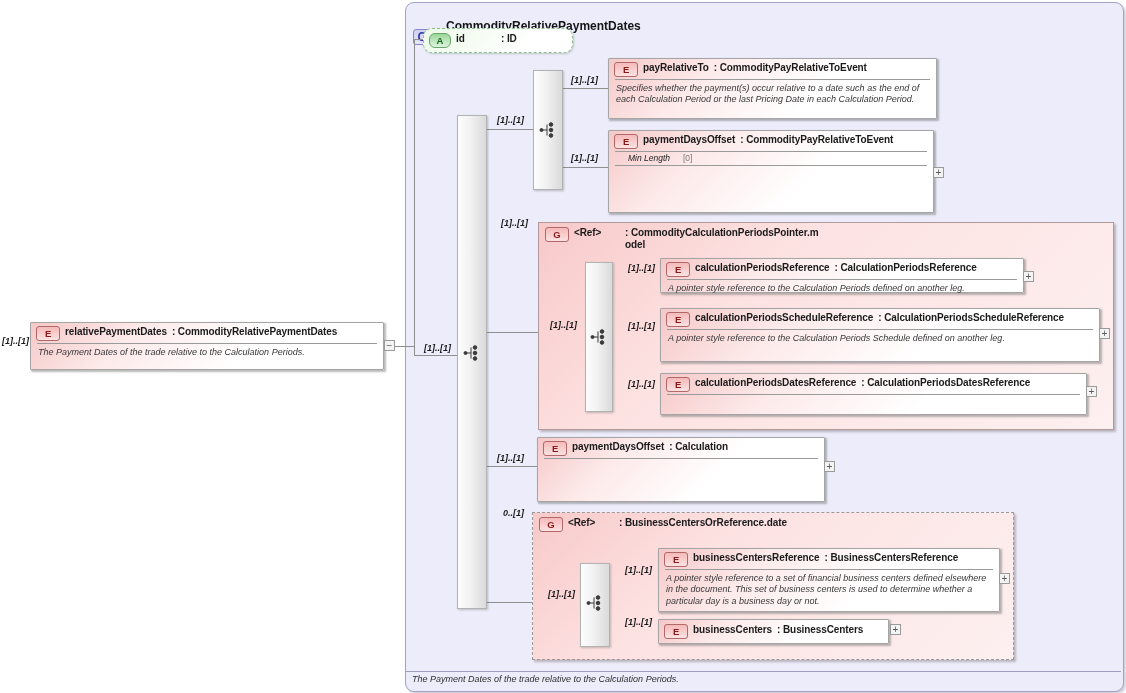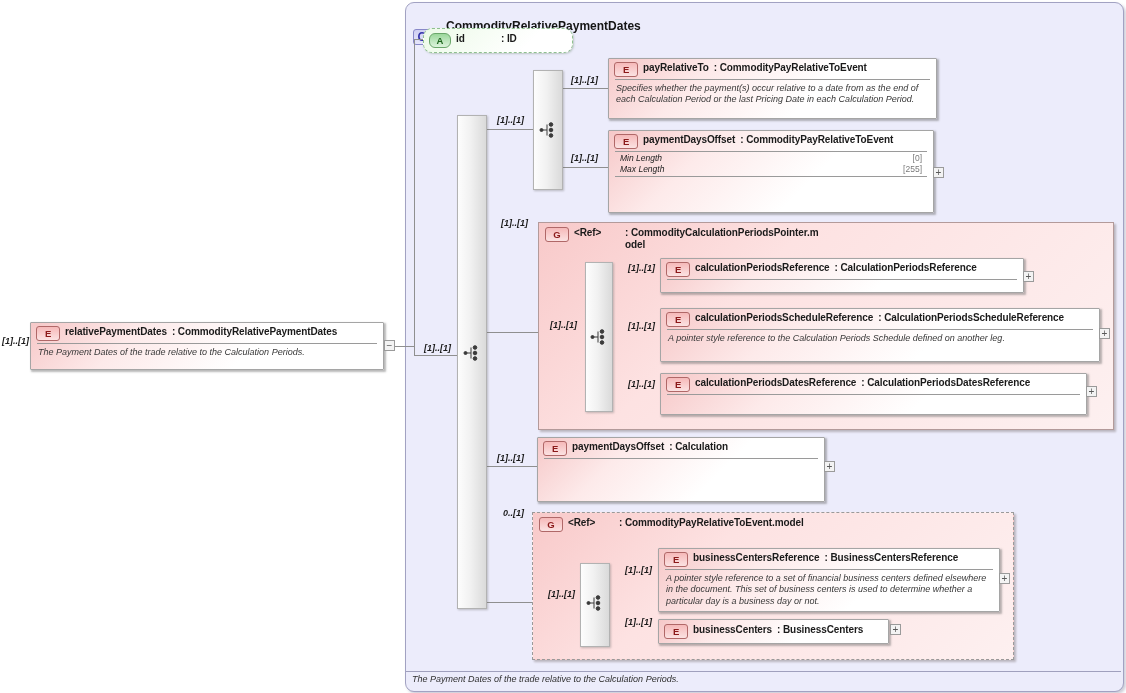--- a/index.html
+++ b/index.html
@@ -24,21 +24,21 @@
   .ebox{position:absolute;border:1px solid #a5a5a5;border-radius:1px;
         background:linear-gradient(135deg,#f6c8c8 0%,#fdeaea 28%,#ffffff 62%);
         box-shadow:1.5px 1.5px 2px rgba(100,100,100,.45);}
   .ehead{display:flex;align-items:flex-start;gap:5px;padding:3px 6px 1px 5px;
          font-weight:bold;font-size:10px;letter-spacing:-0.1px;color:#1a1a1a;line-height:1.2;}
   .ename{word-break:break-all;max-width:192px;}
   .etype{word-break:break-all;max-width:206px;}
   .gname{flex:none;width:46px;}
   .sep{height:1px;background:#9a9a9a;margin:1px 6px;}
   .desc{font-style:italic;font-size:9px;color:#383838;padding:2px 8px 3px 7px;line-height:1.25;}
-  .facet{display:flex;padding:0 11px;line-height:1.3;justify-content:space-between;}
+  .facet{display:flex;padding:0 19px;line-height:1.3;}
   .facet-label{font-style:italic;font-size:8.5px;color:#222;width:55px;}
   .facet-value{font-size:8.5px;color:#7a7a7a;}
 
   .group{position:absolute;border:1px solid #b39a9a;
          background:linear-gradient(135deg,#f8c9c9 0%,#fde2e2 35%,#fdf0f0 100%);
          box-shadow:1.5px 1.5px 2px rgba(110,100,100,.4);}
   .group.dashed{border:1px dashed #9a9a9a;}
   .ghead{display:flex;align-items:flex-start;gap:5px;padding:4px 6px;
          font-weight:bold;font-size:10px;letter-spacing:-0.1px;color:#1a1a1a;line-height:1.2;}
 
@@ -89,21 +89,21 @@
       <span class="badge">G</span>
       <span class="gname">&lt;Ref&gt;</span>
       <span class="etype" style="max-width:198px;">: CommodityCalculationPeriodsPointer.model</span>
     </div>
   </div>
 
   <div class="group dashed" style="left:532px;top:512px;width:480px;height:146px;">
     <div class="ghead">
       <span class="badge">G</span>
       <span class="gname">&lt;Ref&gt;</span>
-      <span class="etype" style="max-width:192px;">: CommodityPayRelativeToEvent.model</span>
+      <span class="etype" style="max-width:192px;">: BusinessCentersOrReference.date</span>
     </div>
   </div>
 
   <div class="bar" style="left:457px;top:115px;width:28px;height:492px;">
     <svg class="seq-icon" style="top:228px;" width="18" height="18" viewBox="0 0 18 18">
       <g fill="#3a3a3a" stroke="#3a3a3a">
           <circle cx="2.5" cy="9" r="1.5"></circle>
           <line x1="2.5" y1="9" x2="8" y2="9" stroke-width="1"></line>
           <line x1="8" y1="3.5" x2="8" y2="14.5" stroke-width="1"></line>
           <circle cx="12" cy="3.5" r="1.8"></circle>
@@ -184,49 +184,46 @@
     </div>
   </div>
 
   <div class="ebox" style="left:608px;top:58px;width:327px;height:59px;">
     <div class="ehead">
       <span class="badge">E</span>
       <span class="ename">payRelativeTo</span>
       <span class="etype">: CommodityPayRelativeToEvent</span>
     </div>
     <div class="sep"></div>
-    <div class="desc">Specifies whether the payment(s) occur relative to a date from as the end of each Calculation Period or the last Pricing Date in each Calculation Period.</div>
+    <div class="desc">Specifies whether the payment(s) occur relative to a date such as the end of each Calculation Period or the last Pricing Date in each Calculation Period.</div>
   </div>
 
   <div class="ebox" style="left:608px;top:130px;width:324px;height:81px;">
     <div class="ehead">
       <span class="badge">E</span>
       <span class="ename">paymentDaysOffset</span>
       <span class="etype">: CommodityPayRelativeToEvent</span>
     </div>
     <div class="sep"></div>
     <div class="facet">
       <span class="facet-label">Min Length</span>
       <span class="facet-value">[0]</span>
     </div>
-    <div class="facet">
-      <span class="facet-label">Max Length</span>
-      <span class="facet-value">[255]</span>
-    </div>
     <div class="sep"></div>
   </div>
   <div class="toggle" style="left:933px;top:167px;">+</div>
 
   <div class="ebox" style="left:660px;top:258px;width:362px;height:33px;">
     <div class="ehead">
       <span class="badge">E</span>
       <span class="ename">calculationPeriodsReference</span>
       <span class="etype">: CalculationPeriodsReference</span>
     </div>
     <div class="sep"></div>
+    <div class="desc">A pointer style reference to the Calculation Periods defined on another leg.</div>
   </div>
   <div class="toggle" style="left:1023px;top:271px;">+</div>
 
   <div class="ebox" style="left:660px;top:308px;width:438px;height:52px;">
     <div class="ehead">
       <span class="badge">E</span>
       <span class="ename">calculationPeriodsScheduleReference</span>
       <span class="etype">: CalculationPeriodsScheduleReference</span>
     </div>
     <div class="sep"></div>

